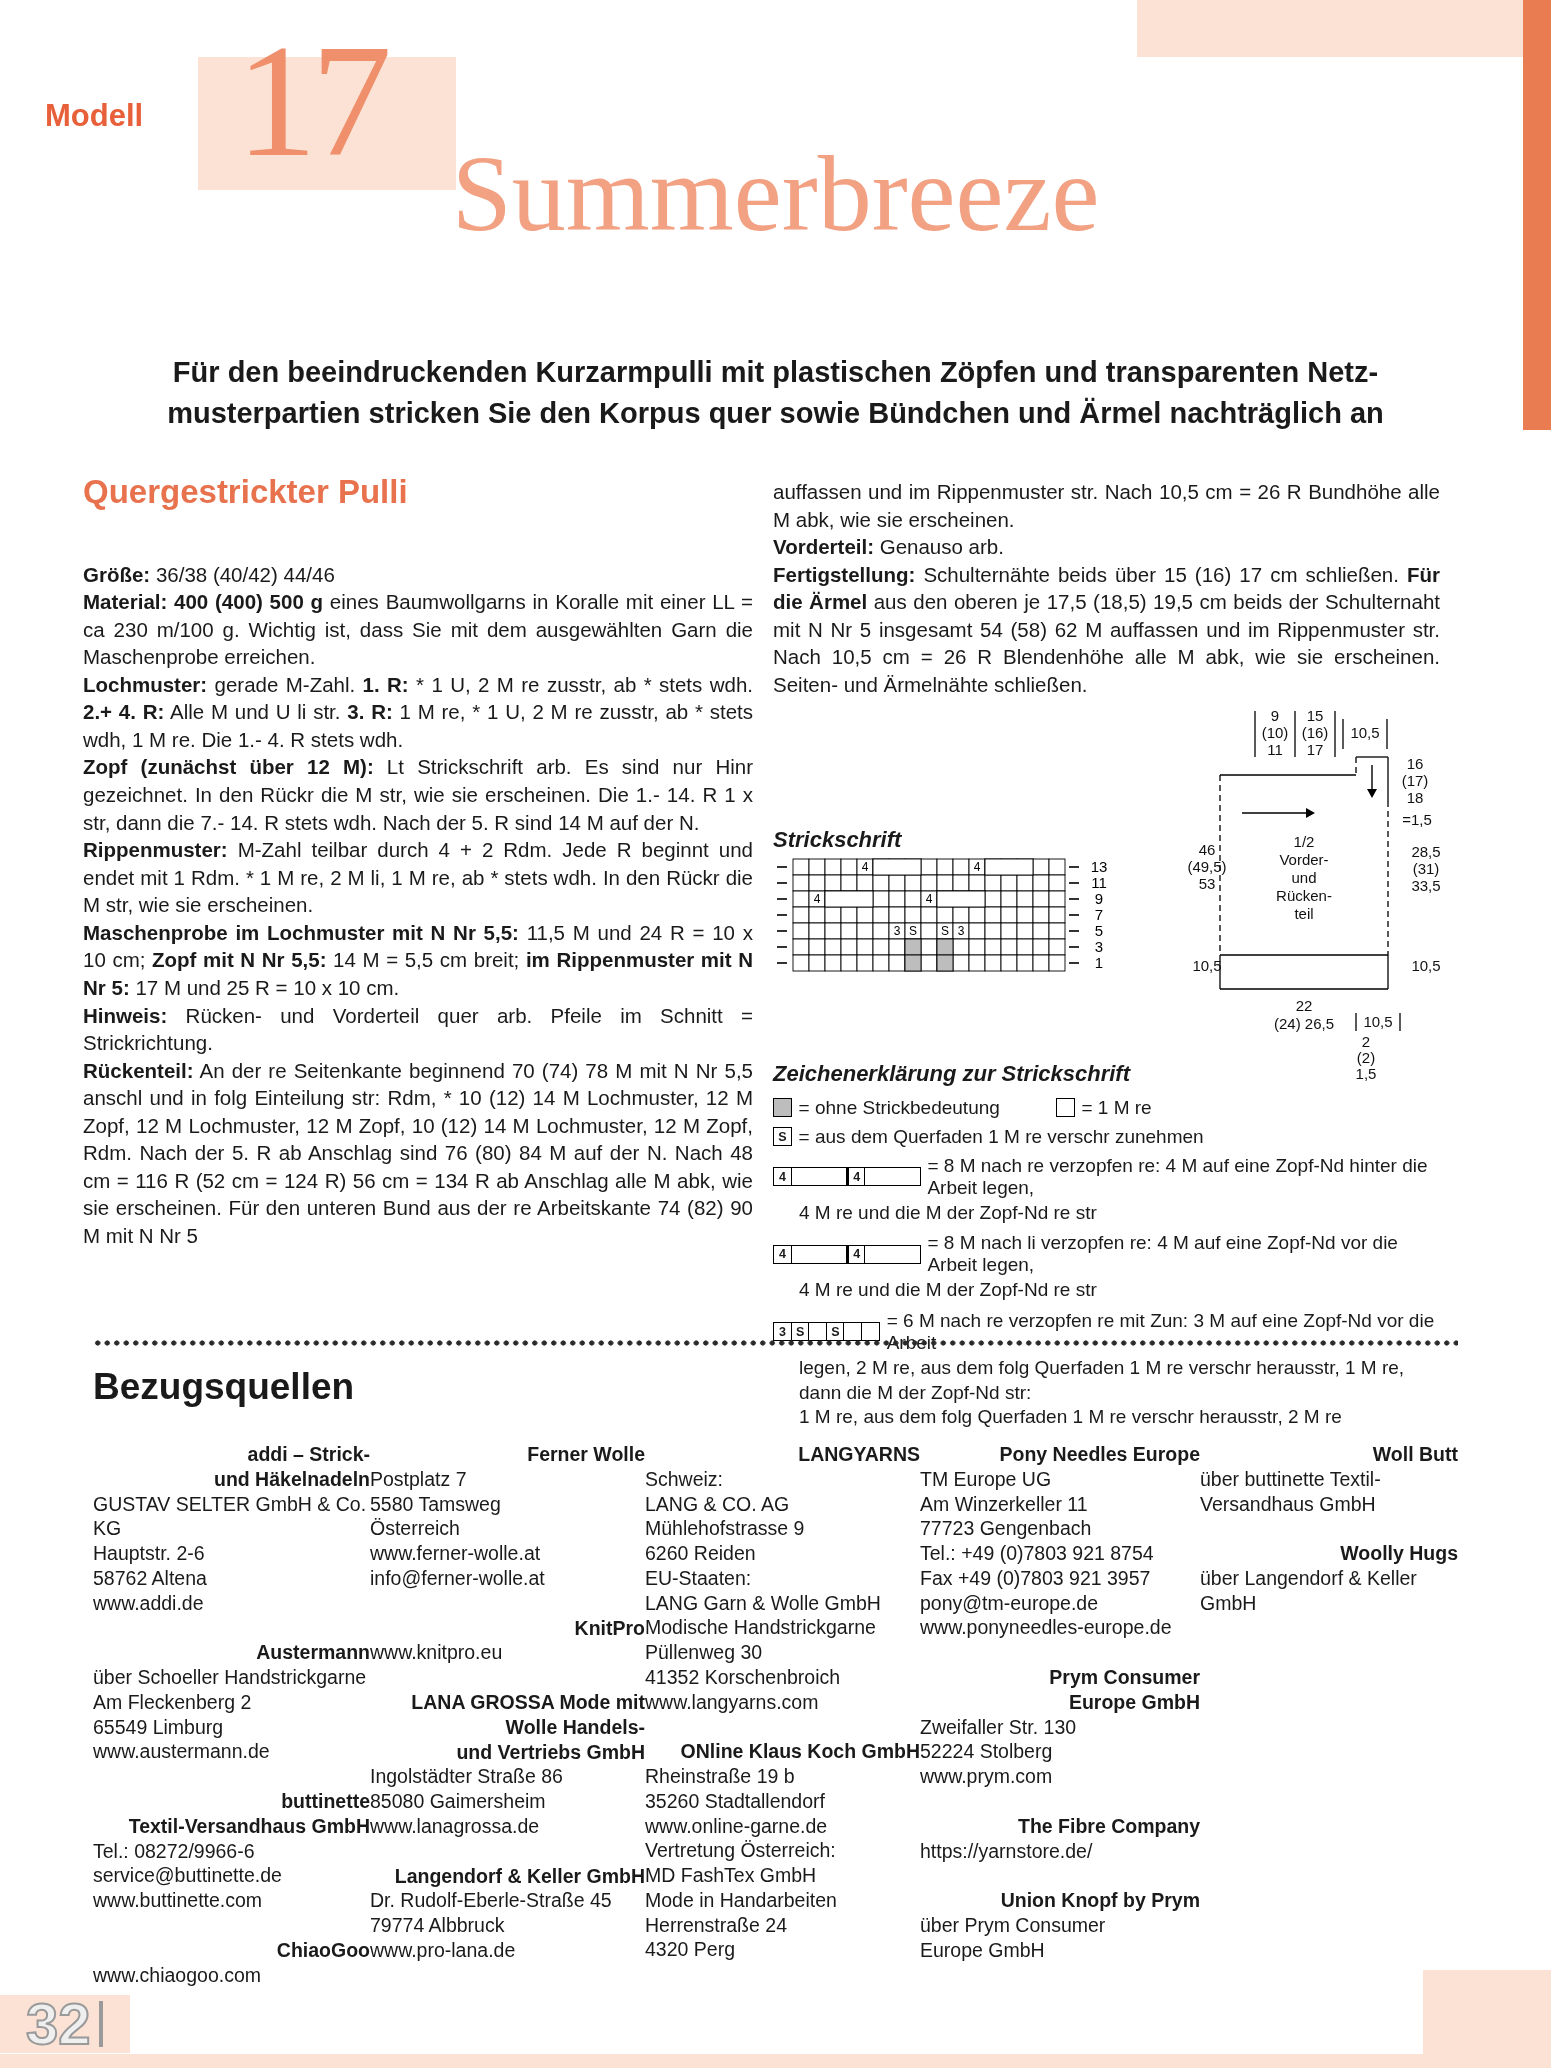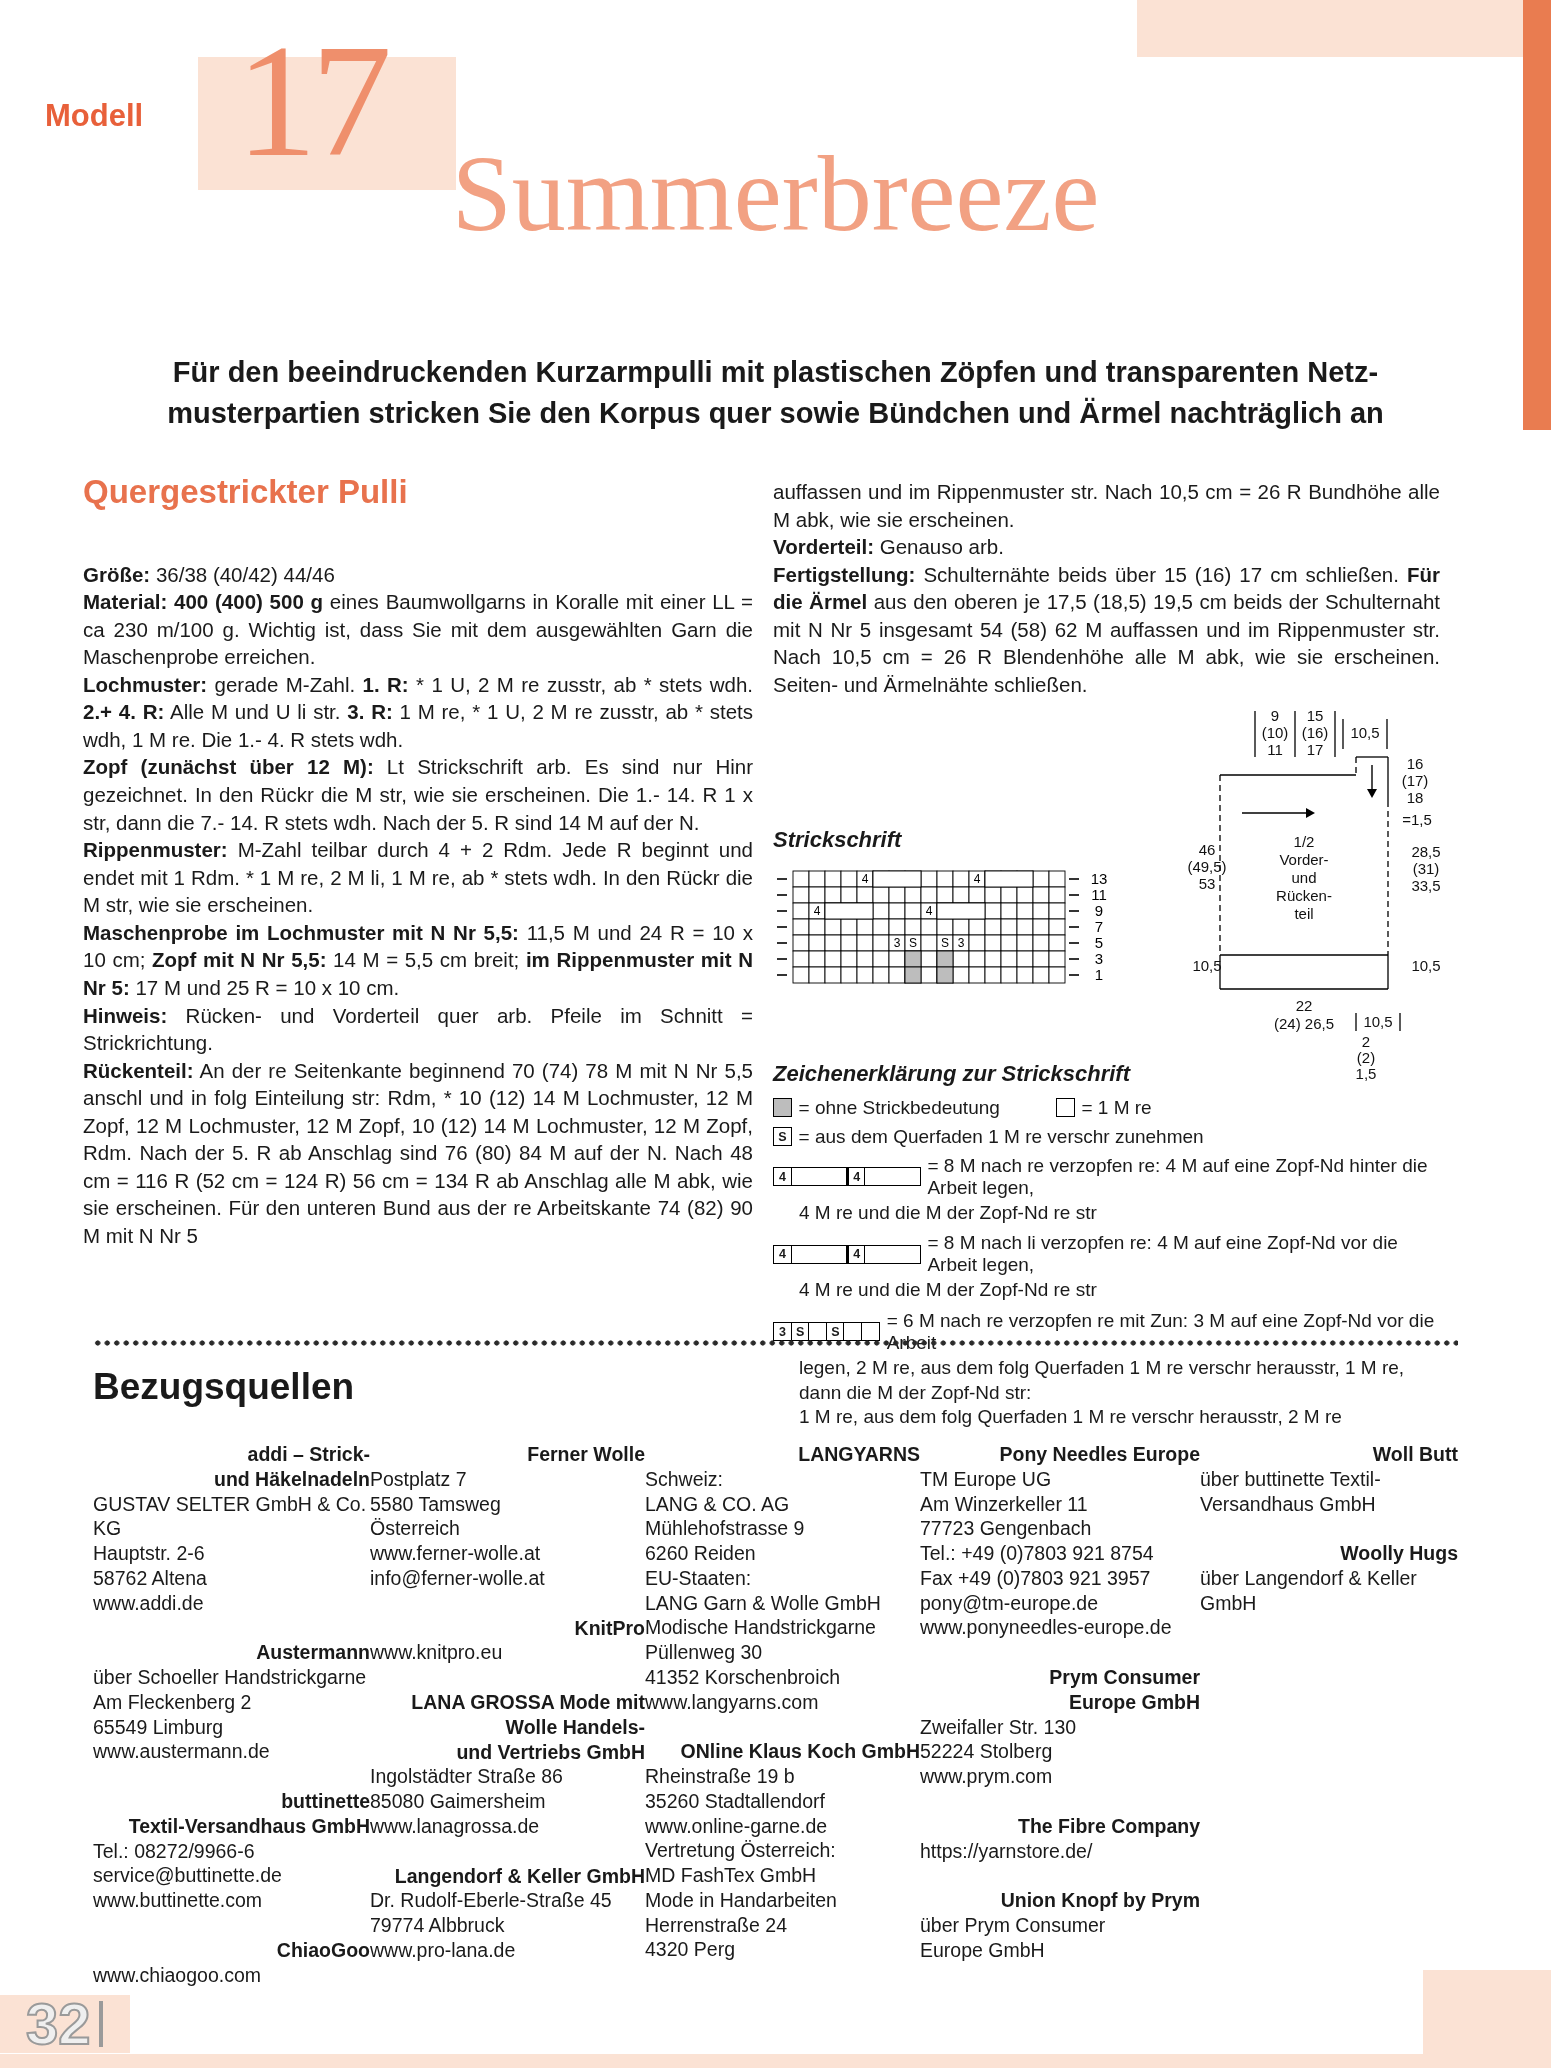--- a/index.html
+++ b/index.html
@@ -25,21 +25,21 @@
 
   .cols{position:absolute;left:83px;top:462px;width:1365px;display:flex;gap:20px;}
   .col.left{width:670px;}
   .col.right{width:667px;}
   .sect{margin:6px 0 44px 0;font-size:33px;line-height:1.47;color:var(--heading_orange,#e8724d);font-weight:bold;}
   .body-p{margin:0;font-size:20.5px;line-height:1.345;text-align:justify;}
   .rp{margin-top:16px;}
 
   .figures{position:relative;height:352px;margin-top:10px;}
   .chart-block{position:absolute;left:0;top:118px;}
-  .fig-label{font-size:22px;font-weight:bold;font-style:italic;margin-bottom:12px;}
+  .fig-label{font-size:22px;font-weight:bold;font-style:italic;margin-bottom:0;}
   .schematic{position:absolute;right:-10px;top:-4px;width:270px;height:390px;}
   .chart-block svg, .schematic svg{display:block;}
 
   .legend{font-size:19px;}
   .legend .fig-label{margin-bottom:10px;}
   .legend-row{display:flex;align-items:center;margin-bottom:7px;}
   .lg-group{display:inline-flex;align-items:center;}
   .lg-group.second{margin-left:56px;}
   .lg-text{margin-left:8px;}
   .legend-item{margin-bottom:7px;}

